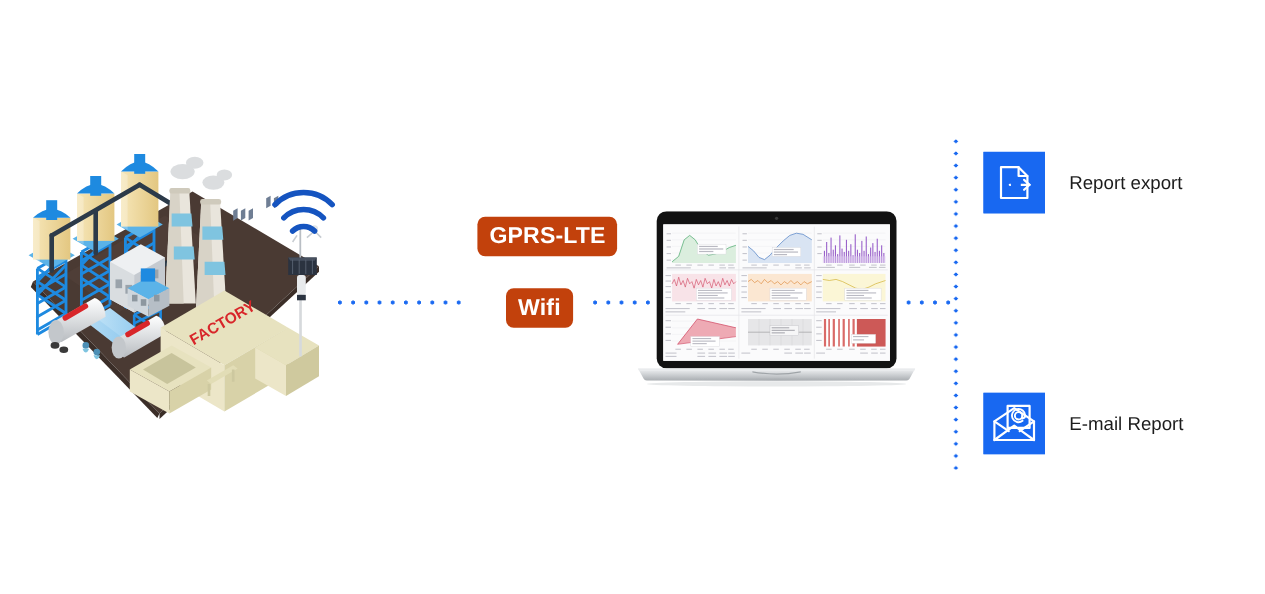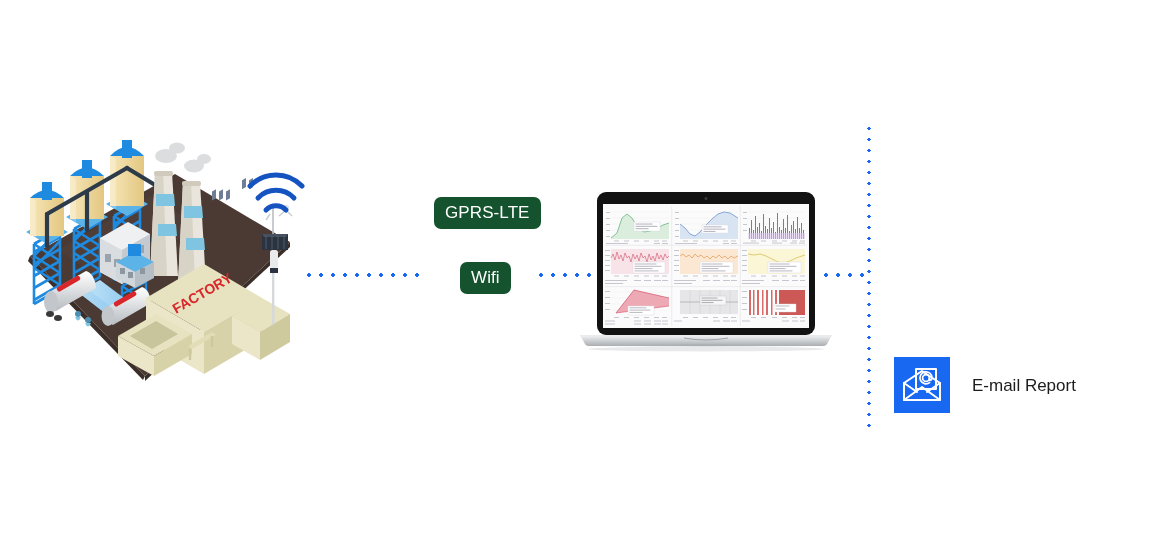--- a/index.html
+++ b/index.html
@@ -49,29 +49,30 @@
   }
 
   #link-sensor-to-wifi  { left: 303px; top: 273px; width: 122px; }
   #link-wifi-to-laptop  { left: 535px; top: 273px; width: 58px;  }
   #link-laptop-to-spine { left: 820px; top: 273px; width: 50px;  }
   #spine-vertical       { left: 867px; top: 123px; height: 304px; }
 
   
   .pill {
     position: absolute;
-    background: #14532d;
+    background: #c2410c;
     color: #ffffff;
     border-radius: 7px;
-    font-size: 17px;
+    font-size: 21px;
     line-height: 1;
     padding: 7px 11px 8px 11px;
     text-align: center;
     white-space: nowrap;
     letter-spacing: 0.1px;
+    font-weight: bold;
   }
   #pill-gprs   { left: 434px; top: 197px; }
   #pill-wifi   { left: 460px; top: 262px; }
   #pill-lorawan{ left: 437px; top: 326px; }
 
   
   #laptop {
     position: absolute;
     left: 576px;
     top: 192px;
@@ -669,20 +670,33 @@
 
     <g>
       <path d="M4,143 L256,143 L251,152 Q250,154 246,154 L14,154 Q10,154 9,152 Z" fill="url(#baseG)"></path>
       <path d="M4,143 L256,143 L255,145.2 L5,145.2 Z" fill="#e9ebed"></path>
       <path d="M108,145.4 Q130,149.6 152,145.4 L152,146.6 Q130,150.6 108,146.6 Z" fill="#9fa4a8"></path>
       <rect x="8" y="152" width="244" height="2.4" rx="1.2" fill="url(#shadowG)"></rect>
       <ellipse cx="130" cy="157" rx="118" ry="2.4" fill="#cfd3d6" opacity="0.5"></ellipse>
     </g>
   </svg>
 
+  <div class="out-row" id="out-row-report">
+    <svg class="out-icon" viewBox="0 0 56 56">
+      <rect width="56" height="56" fill="#1868f1"></rect>
+      <g fill="none" stroke="#ffffff" stroke-width="2" stroke-linejoin="round" stroke-linecap="round">
+        <path d="M16,14 L32,14 L40,22 L40,42 L16,42 Z"></path>
+        <path d="M32,14 L32,22 L40,22"></path>
+        <path d="M24,30 L42,30"></path>
+        <path d="M37,25.5 L42,30 L37,34.5"></path>
+      </g>
+      <rect x="25" y="26" width="9" height="9" fill="#1868f1"></rect>
+    </svg>
+    <span class="out-label">Report export</span>
+  </div>
 
 
   <div class="out-row" id="out-row-email">
     <svg class="out-icon" viewBox="0 0 56 56">
       <rect width="56" height="56" fill="#1868f1"></rect>
       <g fill="none" stroke="#ffffff" stroke-width="2" stroke-linejoin="round" stroke-linecap="round">
         <rect x="22" y="12" width="20" height="20"></rect>
         <path d="M10,26 L28,14 L46,26 L46,43 L10,43 Z"></path>
         <path d="M10,43 L28,30 L46,43"></path>
         <path d="M10,26 L23,35 M46,26 L33,35"></path>

